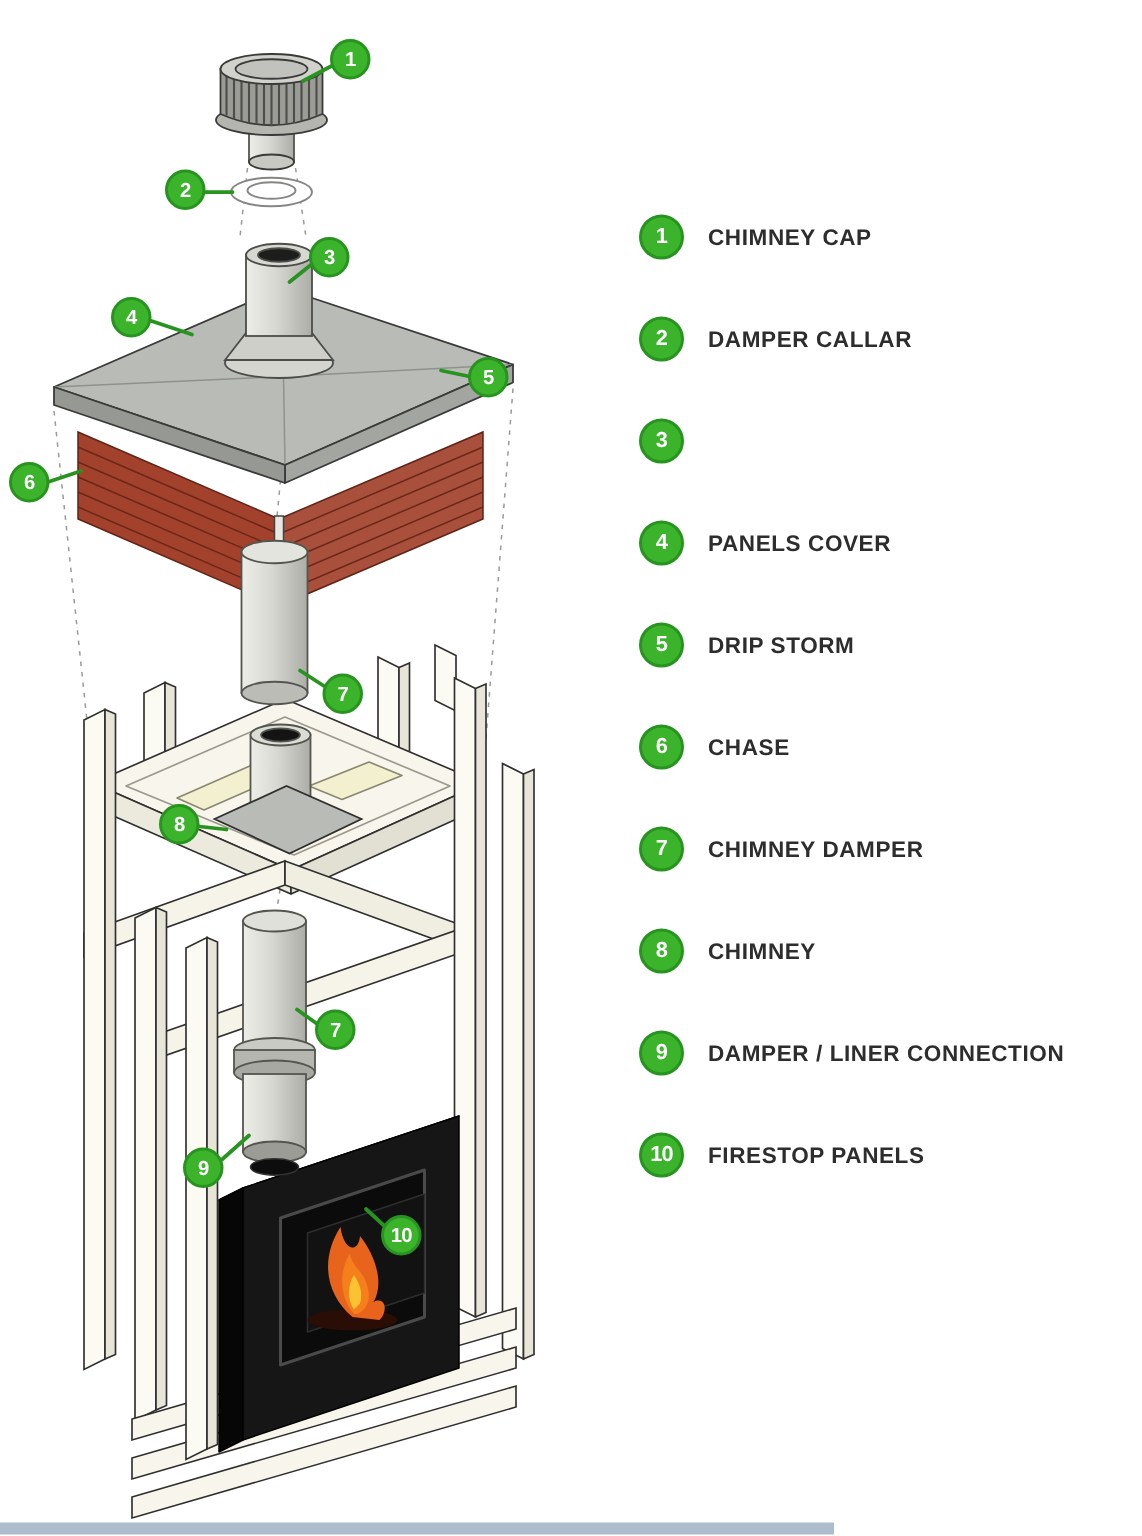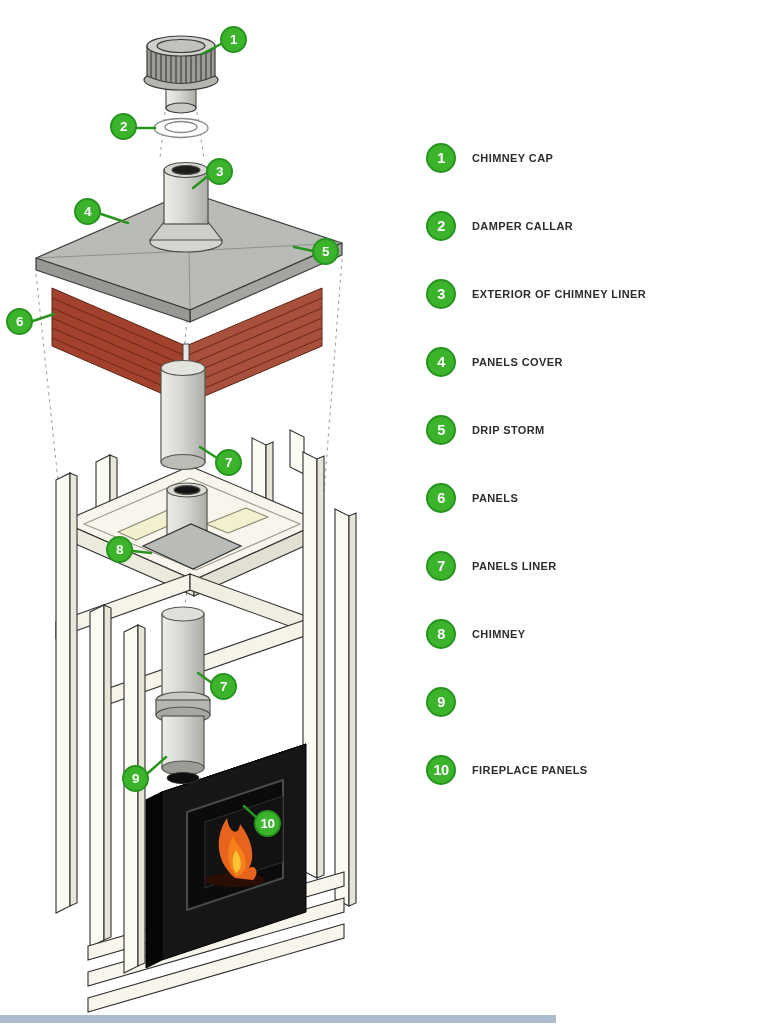--- a/index.html
+++ b/index.html
@@ -25,21 +25,21 @@
     display:flex; flex-direction:column; gap:38px; z-index:4;
   }
   .legend-row { display:flex; align-items:center; gap:16px; height:30px; }
   .legend .badge {
     width:30px; height:30px; box-sizing:border-box; border-radius:50%;
     background:var(--badge-green,#3bb32b); border:2.5px solid var(--badge-ring,#27941f);
     color:#fff; font-weight:bold; font-size:14.5px; letter-spacing:-0.5px;
     display:flex; align-items:center; justify-content:center; flex:0 0 auto;
   }
   .legend-label {
-    font-size:11px; color:#2d2d2d; font-weight:600; letter-spacing:0.4px;
+    font-size:15px; color:#2d2d2d; font-weight:600; letter-spacing:0.4px;
     white-space:nowrap;
   }
 
   
   .chase-fill  { fill:var(--chase-gray,#b9bcb6); }
   .siding-fill { fill:var(--siding-brown,#a2412c); }
   .cream-fill  { fill:var(--framing-cream,#f3f0d0); }
   .flame-outer { fill:var(--flame-orange,#e8641c); }
   .leader      { stroke:var(--badge-ring,#27941f); stroke-width:2.5; stroke-linecap:round; }
 
@@ -262,52 +262,52 @@
         <span class="legend-label">CHIMNEY CAP</span>
       </div>
 
       <div class="legend-row">
         <span class="badge">2</span>
         <span class="legend-label">DAMPER CALLAR</span>
       </div>
 
       <div class="legend-row">
         <span class="badge">3</span>
-        <span class="legend-label">EXTERIOR OF CHIMNEY LINER</span>
       </div>
 
       <div class="legend-row">
         <span class="badge">4</span>
         <span class="legend-label">PANELS COVER</span>
       </div>
 
       <div class="legend-row">
         <span class="badge">5</span>
         <span class="legend-label">DRIP STORM</span>
       </div>
 
       <div class="legend-row">
         <span class="badge">6</span>
-        <span class="legend-label">PANELS</span>
+        <span class="legend-label">CHASE</span>
       </div>
 
       <div class="legend-row">
         <span class="badge">7</span>
-        <span class="legend-label">PANELS LINER</span>
+        <span class="legend-label">CHIMNEY DAMPER</span>
       </div>
 
       <div class="legend-row">
         <span class="badge">8</span>
         <span class="legend-label">CHIMNEY</span>
       </div>
 
       <div class="legend-row">
         <span class="badge">9</span>
+        <span class="legend-label">DAMPER / LINER CONNECTION</span>
       </div>
 
       <div class="legend-row">
         <span class="badge">10</span>
-        <span class="legend-label">FIREPLACE PANELS</span>
+        <span class="legend-label">FIRESTOP PANELS</span>
       </div>
     </div>
 
   <div class="bottom-edge"></div>
 </div>
 
 </body></html>

